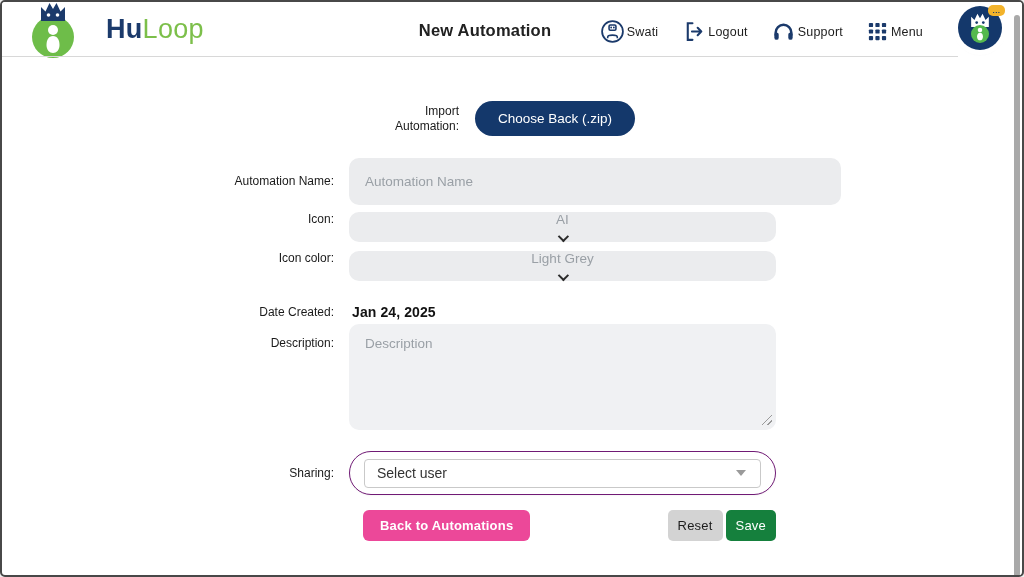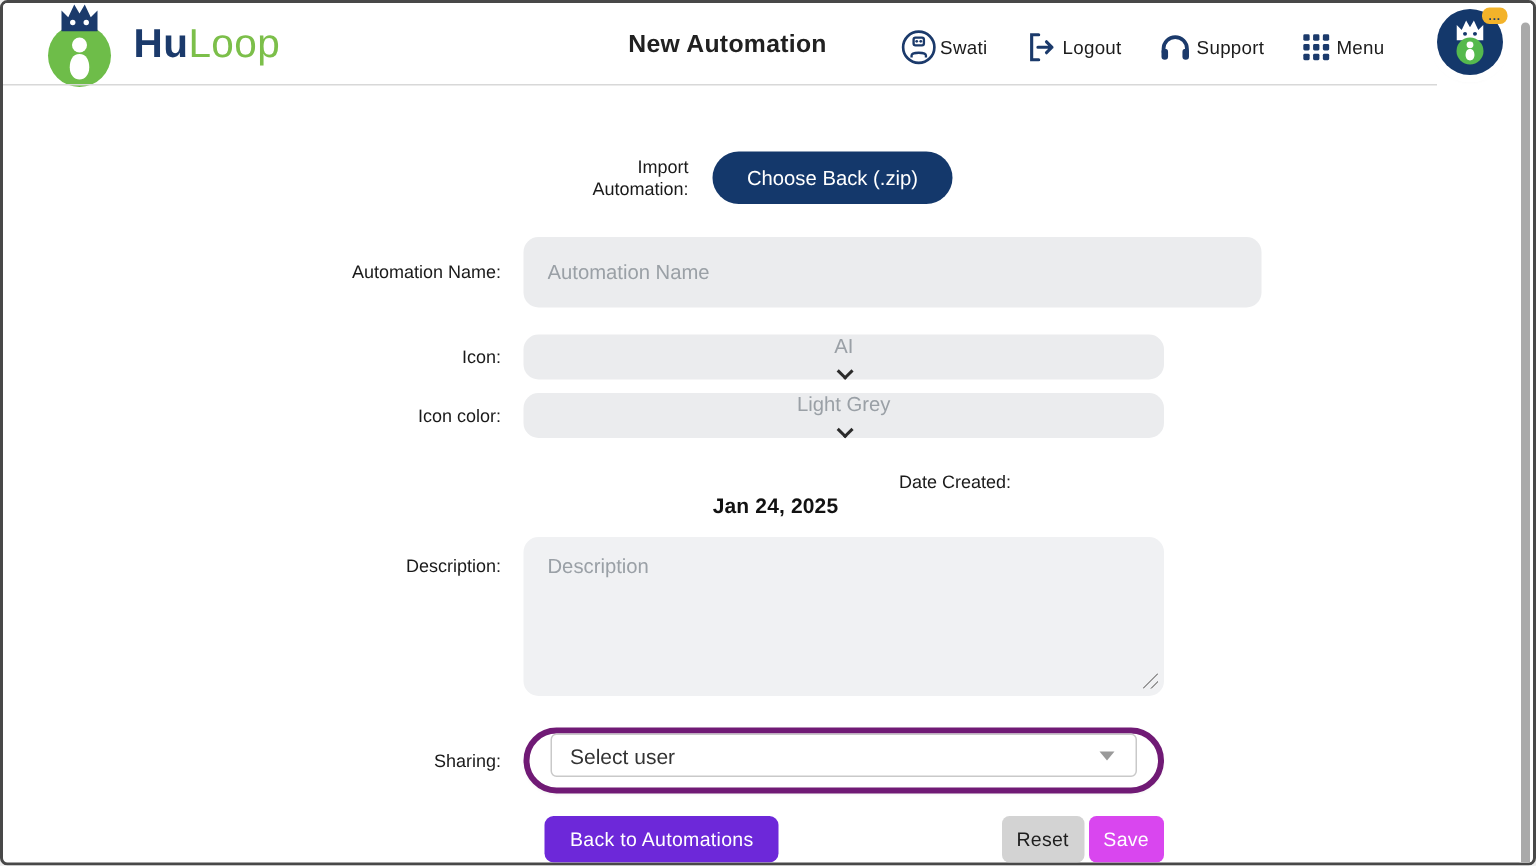--- a/index.html
+++ b/index.html
@@ -25,21 +25,21 @@
   
   .header {
     position:relative; height:55px; background:#fff;
     display:flex; align-items:center; padding:0 24px 0 26px;
   }
   .header::after {
     content:""; position:absolute; left:0; right:64px; bottom:0;
     height:1px; background:#d8d8d8;
   }
 
-  .logo { display:flex; align-items:flex-end; gap:9px; position:relative; height:55px; }
+  .logo { display:flex; align-items:flex-end; gap:26px; position:relative; height:55px; }
   .logo-mark { position:relative; width:52px; height:55px; }
   .logo-circle {
     position:absolute; left:4px; top:14px; width:42px; height:42px;
     background:#6ebd49; border-radius:50%;
   }
   .logo-crown { position:absolute; left:12px; top:0px; }
   .logo-pin { position:absolute; left:14px; top:22px; }
   .logo-text { font-size:27px; line-height:55px; letter-spacing:.3px; }
   .logo-text .hu { color:#1b3a6b; font-weight:bold; }
   .logo-text .loop { color:#7cbf4a; font-weight:400; }
@@ -87,88 +87,88 @@
 
   .row-import { margin-bottom:22px; align-items:center; }
   .row-import .lbl { width:465px; }
   .row-import .lbl .wrap { max-width:94px; }
   .btn-choose {
     margin-left:8px; width:160px; height:35px;
     background:#14386b; color:#fff; border:none; border-radius:18px;
     font-family:inherit; font-size:13.5px; font-weight:500; cursor:pointer;
   }
 
-  .row-name { margin-bottom:18px; align-items:center; }
+  .row-name { margin-bottom:7px; align-items:center; }
   .input-name {
     width:492px; height:47px; background:#ebecee; border:none; border-radius:10px;
     padding:0 16px; font-family:inherit; font-size:13.5px; color:#333; outline:none;
   }
   .input-name::placeholder { color:#9aa0a6; }
 
-  .row-select { margin-bottom:9px; align-items:center; }
+  .row-select { margin-bottom:9px; }
   .row-select.last { margin-bottom:22px; }
   .select-box {
     width:427px; height:30px; background:#ebecee; border-radius:10px;
     display:flex; align-items:center; padding:0 16px; cursor:pointer;flex-direction:column;
   }
   .select-value { font-size:13.5px; color:#9aa0a6; flex:1; }
   .chevron {
     width:8px; height:8px; border-right:2.2px solid #2b2b2b; border-bottom:2.2px solid #2b2b2b;
     transform:rotate(45deg) translateY(-2px); margin-right:2px;
   }
 
-  .row-date { margin-bottom:26px; align-items:center; height:18px;flex-direction:column; }
+  .row-date { margin-bottom:3px; align-items:center; height:18px; }
   .date-value { margin-left:10px; font-size:14px; font-weight:bold; color:#121212; letter-spacing:.1px; }
 
   .row-desc { margin-bottom:21px; align-items:flex-start; }
   .row-desc .lbl { padding-top:12px; }
   .textarea-desc {
     width:427px; height:106px; background:#f0f1f3; border:none; border-radius:10px;
     padding:12px 16px; font-family:inherit; font-size:13.5px; color:#333;
     resize:none; outline:none; display:block;
   }
   .textarea-desc::placeholder { color:#9aa0a6; }
   .resize-handle {
     position:absolute; right:4px; bottom:5px; width:10px; height:10px;
     background:
       linear-gradient(135deg, transparent 0 46%, #9a9a9a 46% 54%, transparent 54% 72%, #9a9a9a 72% 80%, transparent 80%);
     cursor:nwse-resize;
   }
 
   .row-sharing { margin-bottom:15px; align-items:center; }
   .sharing-outer {
     width:427px; height:44px; background:#fff;
-    border:4px solid #701a75; border-radius:22px;
+    border:1px solid #701a75; border-radius:22px;
     box-shadow:0 1px 2px rgba(0,0,0,.04);
-    display:flex; align-items:flex-start; padding:0 14px;
+    display:flex; align-items:center; padding:0 14px;
   }
   .sharing-select {
     flex:1; height:29px; border:1px solid #c9c9c9; border-radius:4px;
     display:flex; align-items:center; padding:0 12px; cursor:pointer; background:#fff;
   }
   .sharing-value { flex:1; font-size:14px; font-weight:500; color:#333; }
   .caret-down {
     width:0; height:0; border-left:5px solid transparent; border-right:5px solid transparent;
     border-top:6px solid #9a9a9a; margin-right:2px;
   }
 
   .row-actions { align-items:center; }
   .row-actions .ctl { display:flex; align-items:center; }
   .btn {
     height:31px; border:none; border-radius:5px; font-family:inherit;
     font-size:13px; font-weight:500; cursor:pointer; letter-spacing:.2px;
   }
   .btn-back {
-    margin-left:14px; padding:0 17px; background:#6d28d9; color:#fff; border-radius:6px;
-    font-weight:400;
+    margin-left:14px; padding:0 17px; background:#ec4899; color:#fff; border-radius:6px;
+    font-weight:700;
     text-align:right;
   }
   .action-right { margin-left:auto; display:flex; gap:3px; }
   .btn-reset { padding:0 10px; background:#d3d3d3; color:#1d1d1d; }
-  .btn-save { padding:0 10px; background:#d946ef; color:#fff; }
+  .btn-save { padding:0 10px; background:#15803d; color:#fff; }
 </style>
 </head>
 <body>
 
 <div class="window">
 
   <div class="header">
 
     <div class="logo">
       <div class="logo-mark">

